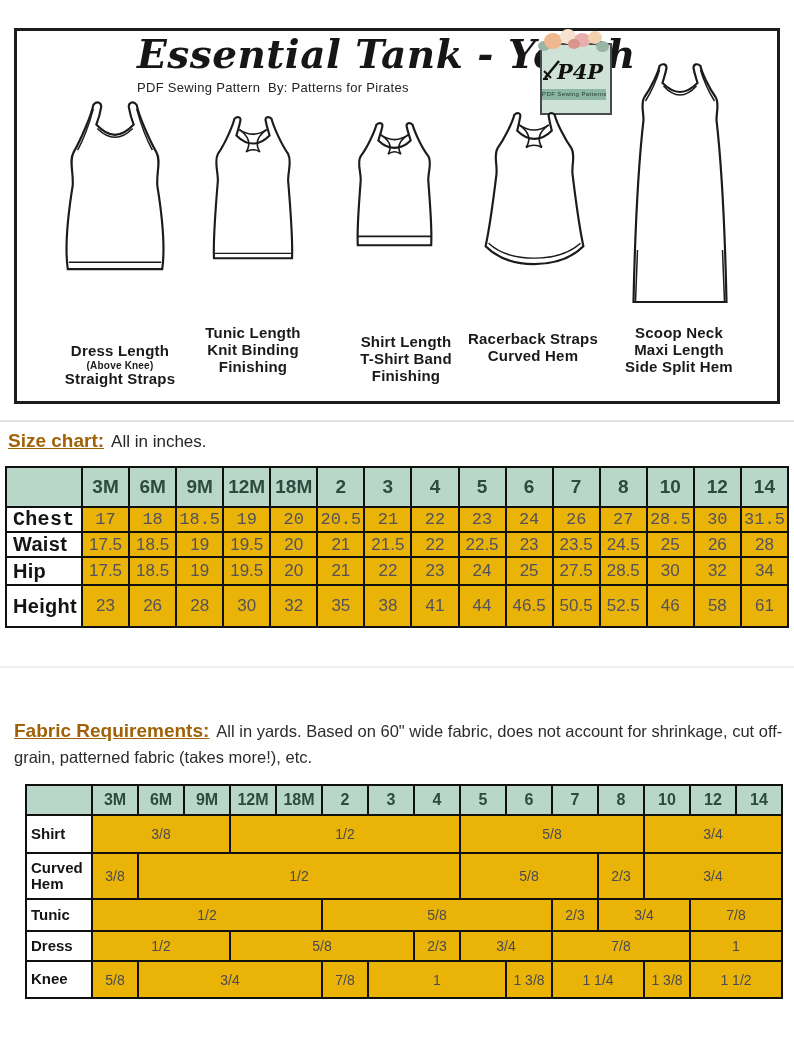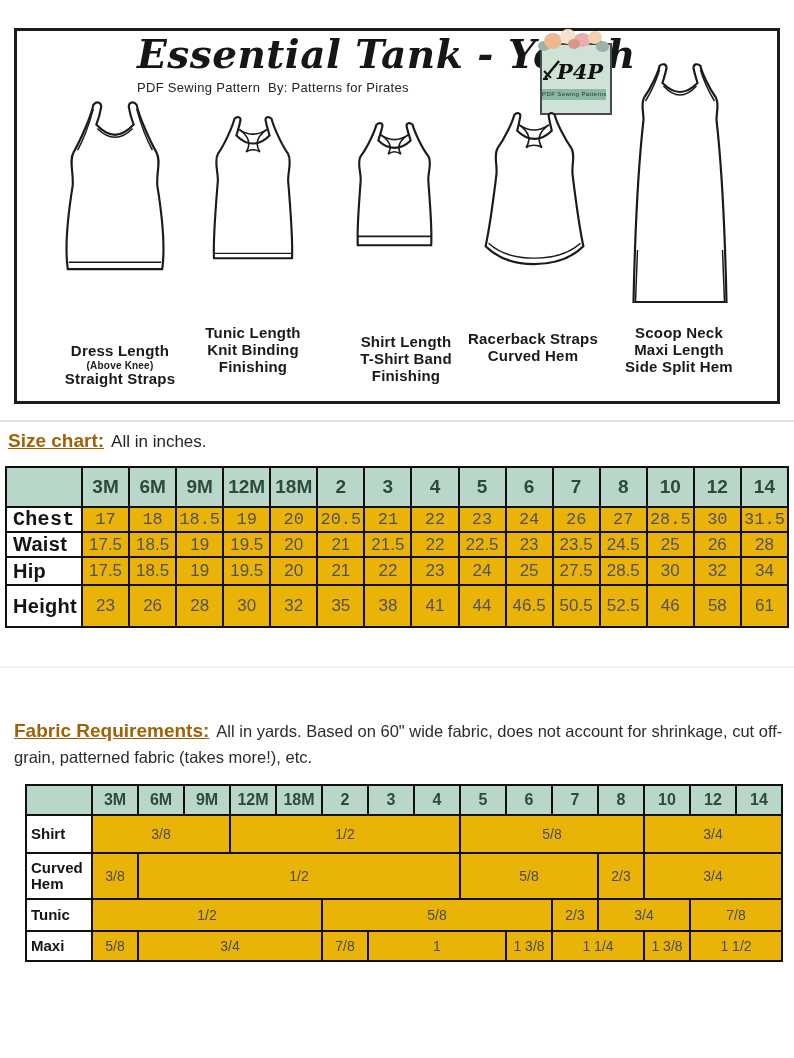--- a/index.html
+++ b/index.html
@@ -344,21 +344,30 @@
         </tr>
         <tr data-name="fabric-row">
           <th data-name="fabric-row-label">Tunic</th>
           <td data-name="fabric-yardage-cell" colspan="5">1/2</td>
           <td data-name="fabric-yardage-cell" colspan="5">5/8</td>
           <td data-name="fabric-yardage-cell">2/3</td>
           <td data-name="fabric-yardage-cell" colspan="2">3/4</td>
           <td data-name="fabric-yardage-cell" colspan="2">7/8</td>
         </tr>
         <tr data-name="fabric-row">
-          <th data-name="fabric-row-label">Maxi</th>
+          <th data-name="fabric-row-label">Dress</th>
+          <td data-name="fabric-yardage-cell" colspan="3">1/2</td>
+          <td data-name="fabric-yardage-cell" colspan="4">5/8</td>
+          <td data-name="fabric-yardage-cell">2/3</td>
+          <td data-name="fabric-yardage-cell" colspan="2">3/4</td>
+          <td data-name="fabric-yardage-cell" colspan="3">7/8</td>
+          <td data-name="fabric-yardage-cell" colspan="2">1</td>
+        </tr>
+        <tr data-name="fabric-row">
+          <th data-name="fabric-row-label">Knee</th>
           <td data-name="fabric-yardage-cell">5/8</td>
           <td data-name="fabric-yardage-cell" colspan="4">3/4</td>
           <td data-name="fabric-yardage-cell">7/8</td>
           <td data-name="fabric-yardage-cell" colspan="3">1</td>
           <td data-name="fabric-yardage-cell">1 3/8</td>
           <td data-name="fabric-yardage-cell" colspan="2">1 1/4</td>
           <td data-name="fabric-yardage-cell">1 3/8</td>
           <td data-name="fabric-yardage-cell" colspan="2">1 1/2</td>
         </tr>
       </tbody>

